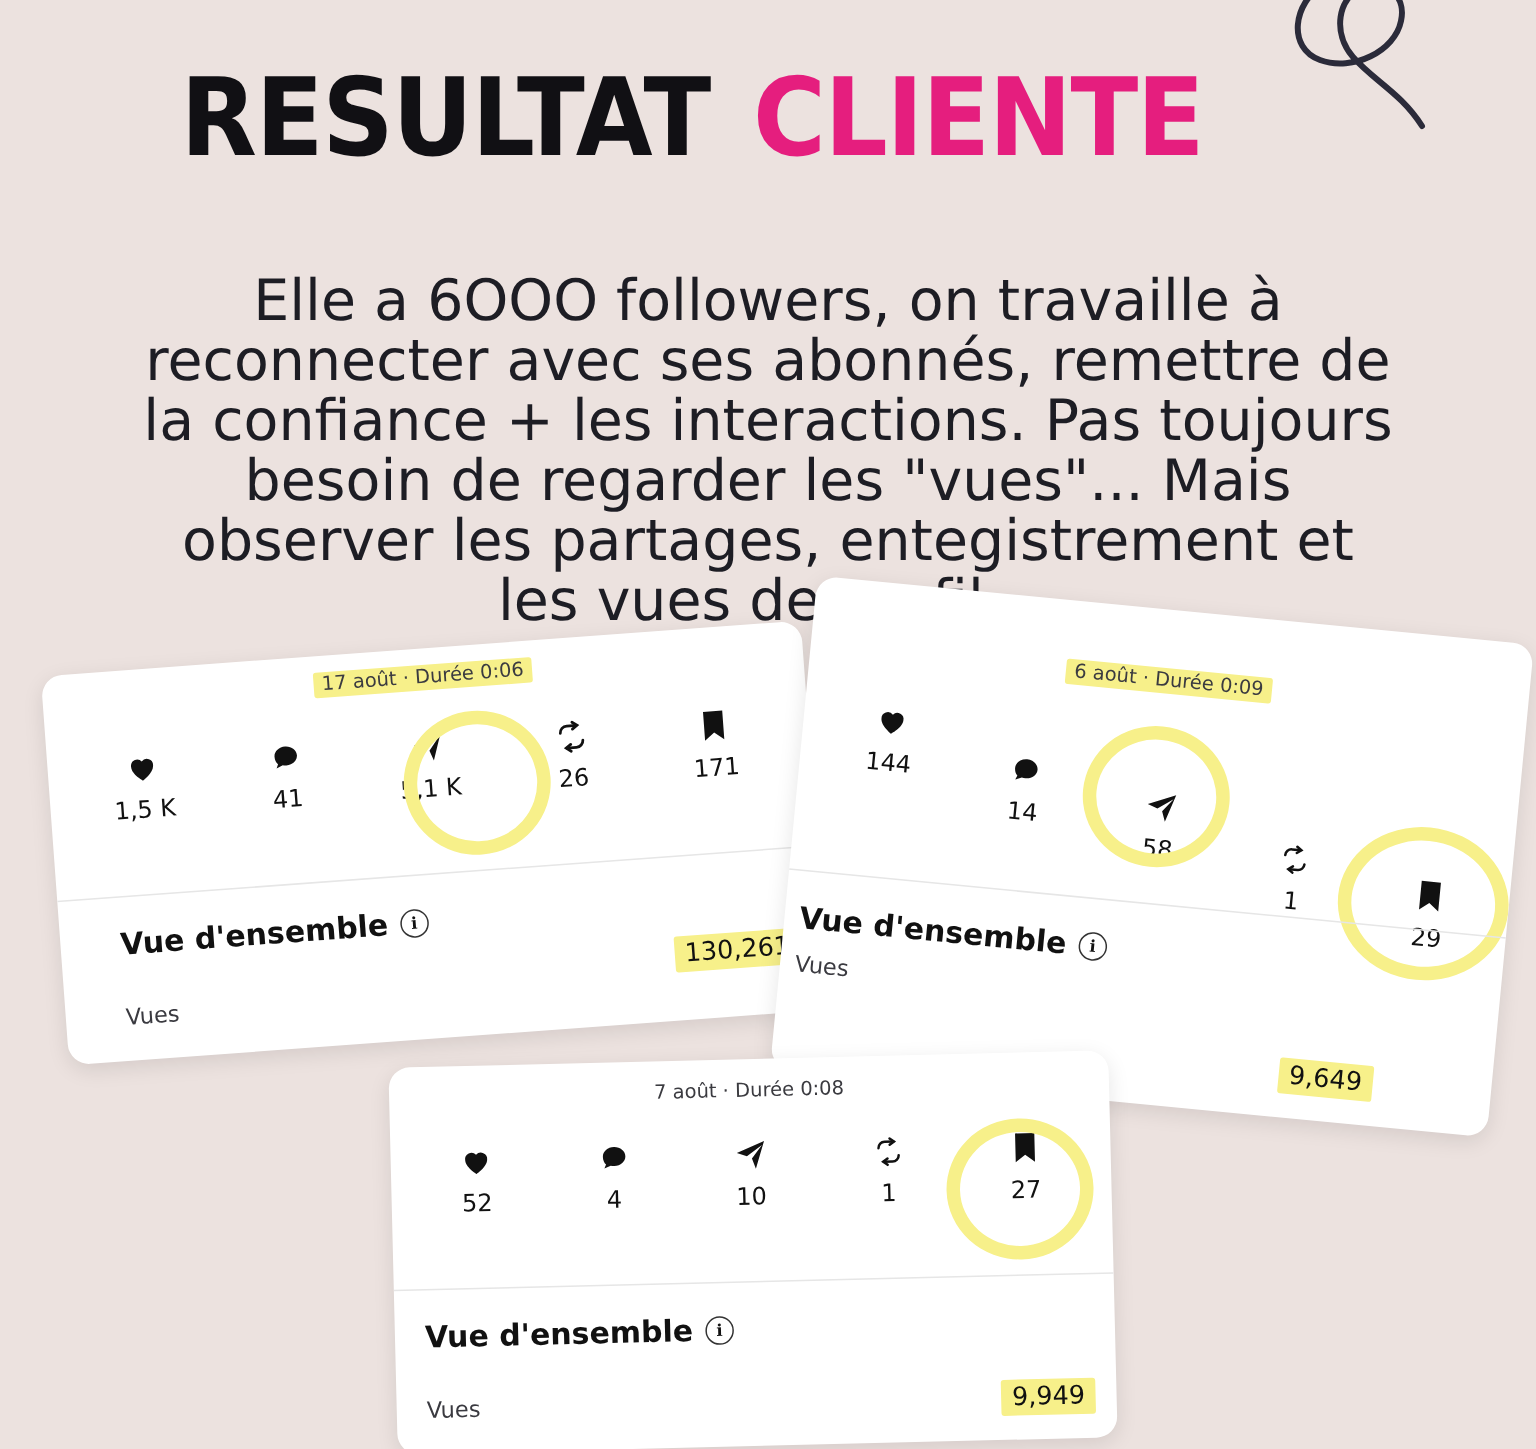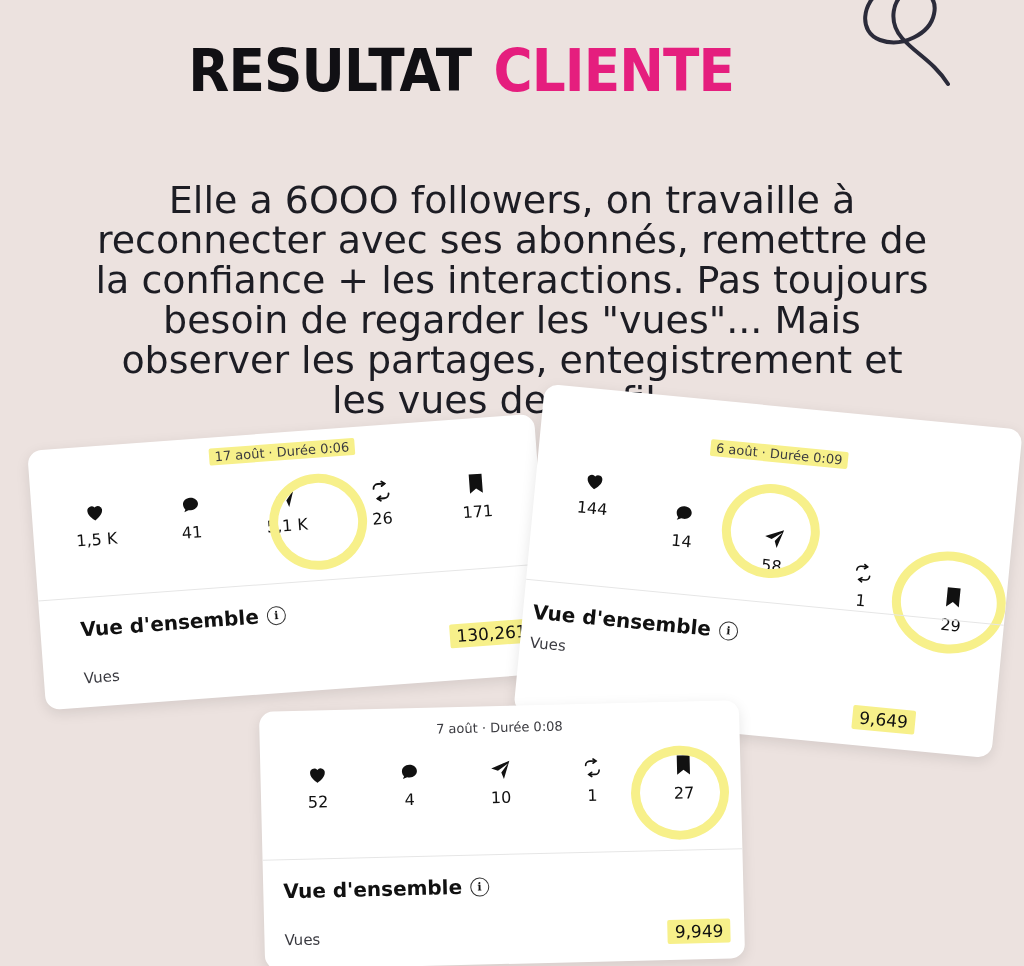--- a/index.html
+++ b/index.html
@@ -17,21 +17,21 @@
 
   
   .title {
     position: absolute;
     top: 42px;
     left: 0;
     width: 920px;
     text-align: center;
     font-family: "DejaVu Sans", sans-serif;
     font-weight: bold;
-    font-size: 58px;
+    font-size: 72px;
     letter-spacing: -1px;
     line-height: 1;
     white-space: nowrap;
   }
   .title .t1 { color: #111014; transform: scaleX(0.92); display: inline-block; }
   .title .t2 { color: #e51e7e; transform: scaleX(0.92); display: inline-block; }
 
   
   .paragraph {
     position: absolute;

